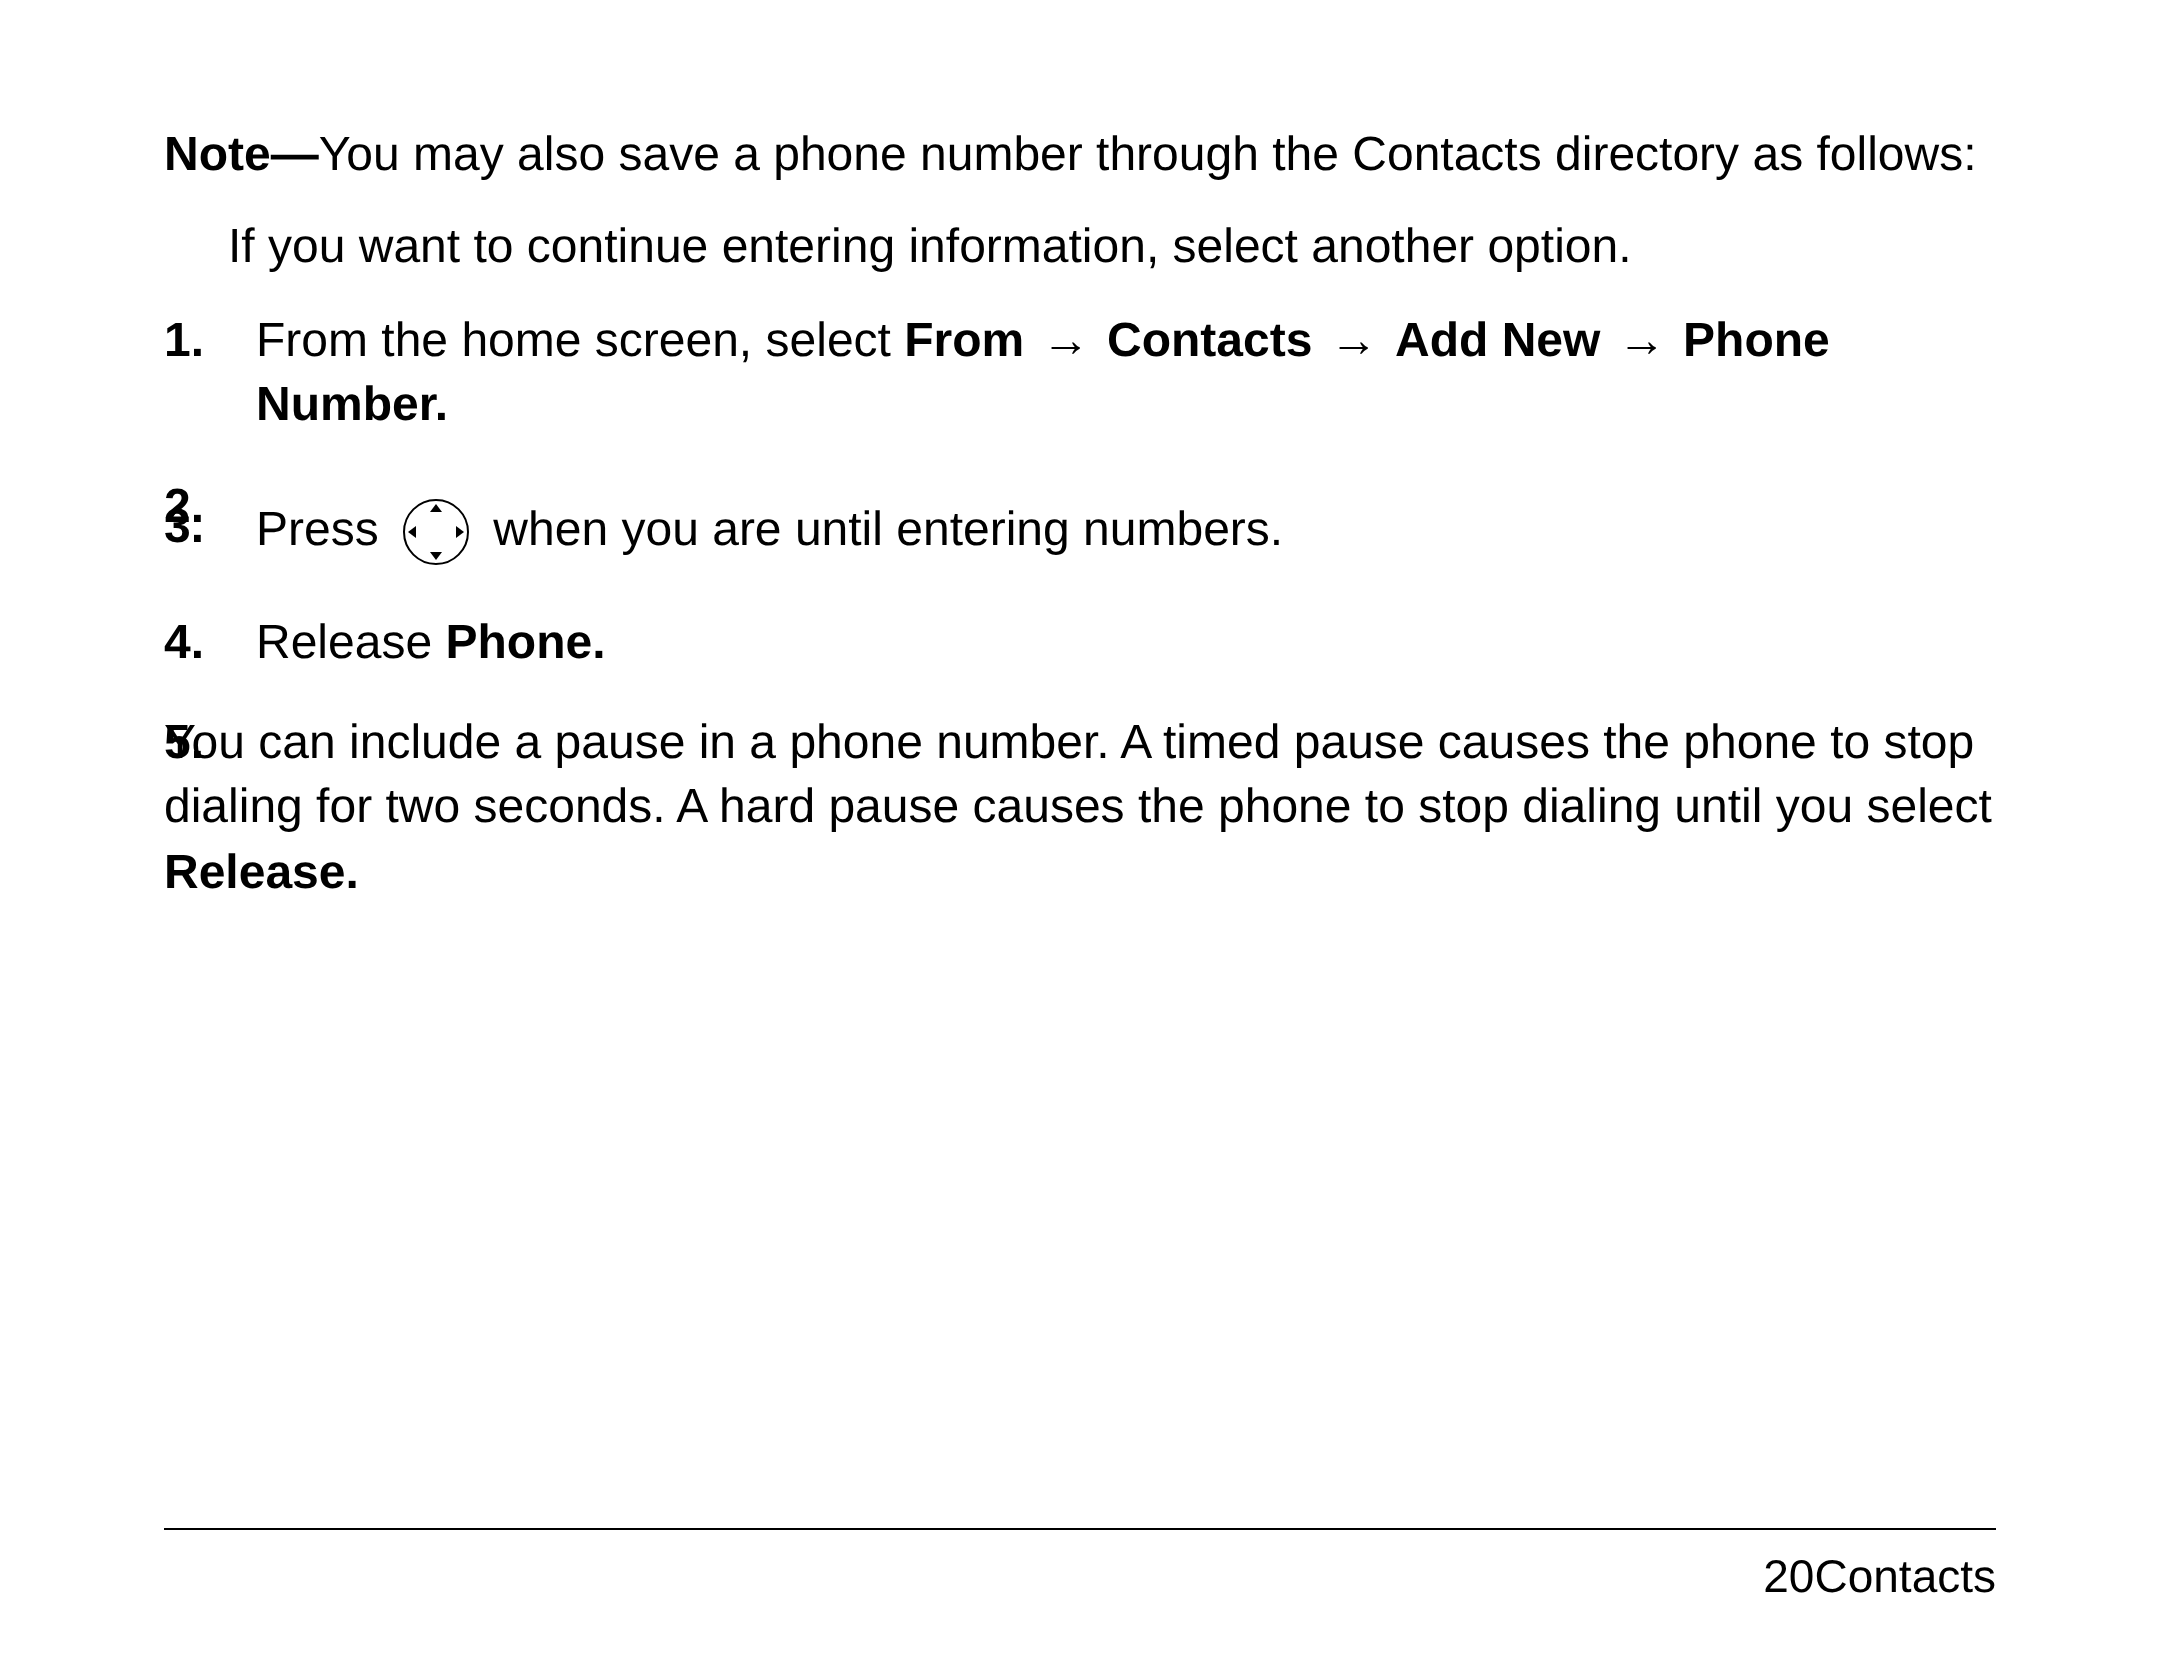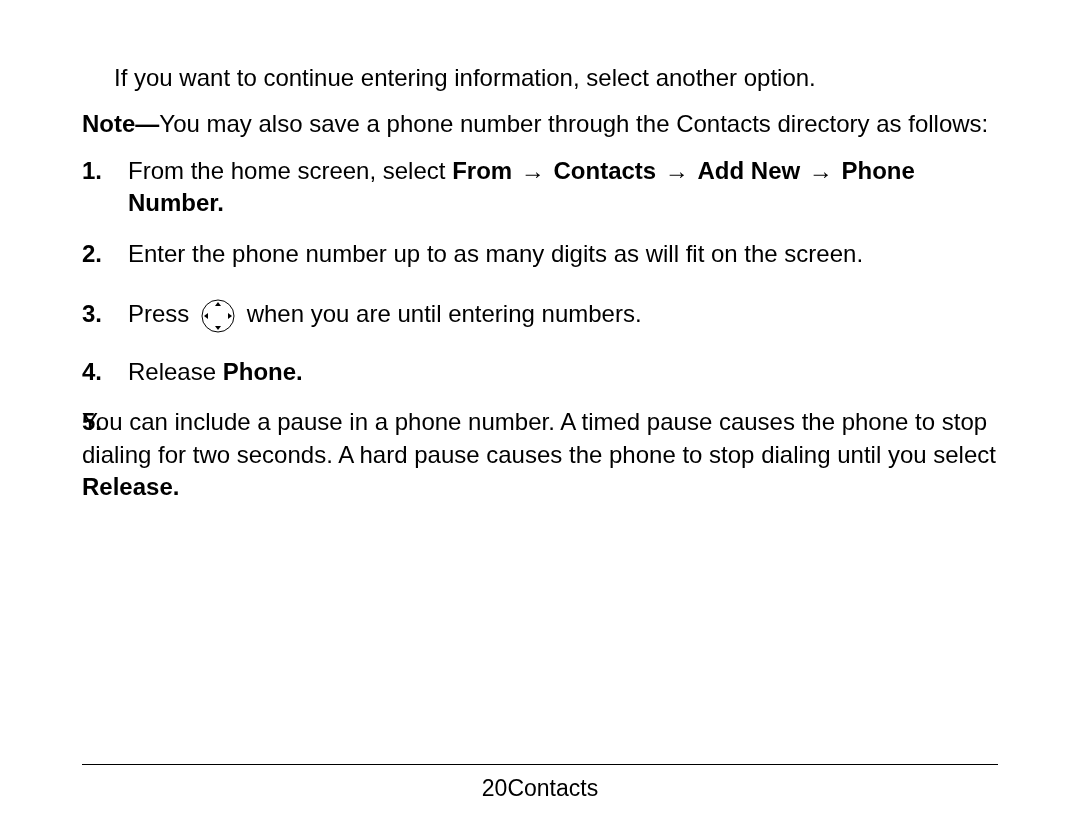--- a/index.html
+++ b/index.html
@@ -60,53 +60,52 @@
     right: 82px;
     bottom: 30px;
   }
   .footer-rule {
     border: none;
     border-top: 1px solid #000;
     margin: 0 0 8px 0;
   }
   .footer-row {
     display: flex;
-    justify-content: center;
+    justify-content: flex-end;
     font-size: 23px;
   }
 </style>
 </head>
 <body>
 
 <div class="page">
 
+  <p class="para">
+    <span class="bold">Note—</span><span>You may also save a phone number through the Contacts directory as follows:</span>
+  </p>
+
   <p class="para indent">
     <span>If you want to continue entering information, select another option.</span>
-  </p>
-
-  <p class="para">
-    <span class="bold">Note—</span><span>You may also save a phone number through the Contacts directory as follows:</span>
   </p>
 
   <ol class="steps">
 
     <li>
       <span class="num">1.</span>
       <span>From the home screen, select </span><span class="bold">From</span>
       <span class="arrow">→</span>
       <span class="bold">Contacts</span>
       <span class="arrow">→</span>
       <span class="bold">Add New</span>
       <span class="arrow">→</span>
       <span class="bold">Phone Number.</span>
     </li>
 
     <li>
       <span class="num">2.</span>
-      <span>Enter the phone number up to as many digits as will fit on the screen.</span>
     </li>
 
     <li style="margin-top:28px; margin-bottom:22px;">
       <span class="num">3.</span>
       <span>Press </span><span class="okbtn">
         <svg width="36" height="36" viewBox="0 0 36 36">
           <circle cx="18" cy="18" r="16" fill="none" stroke="#000" stroke-width="1"></circle>
           <polygon points="18,4 15,8 21,8" fill="#000"></polygon>
           <polygon points="18,32 15,28 21,28" fill="#000"></polygon>
           <polygon points="4,18 8,15 8,21" fill="#000"></polygon>

